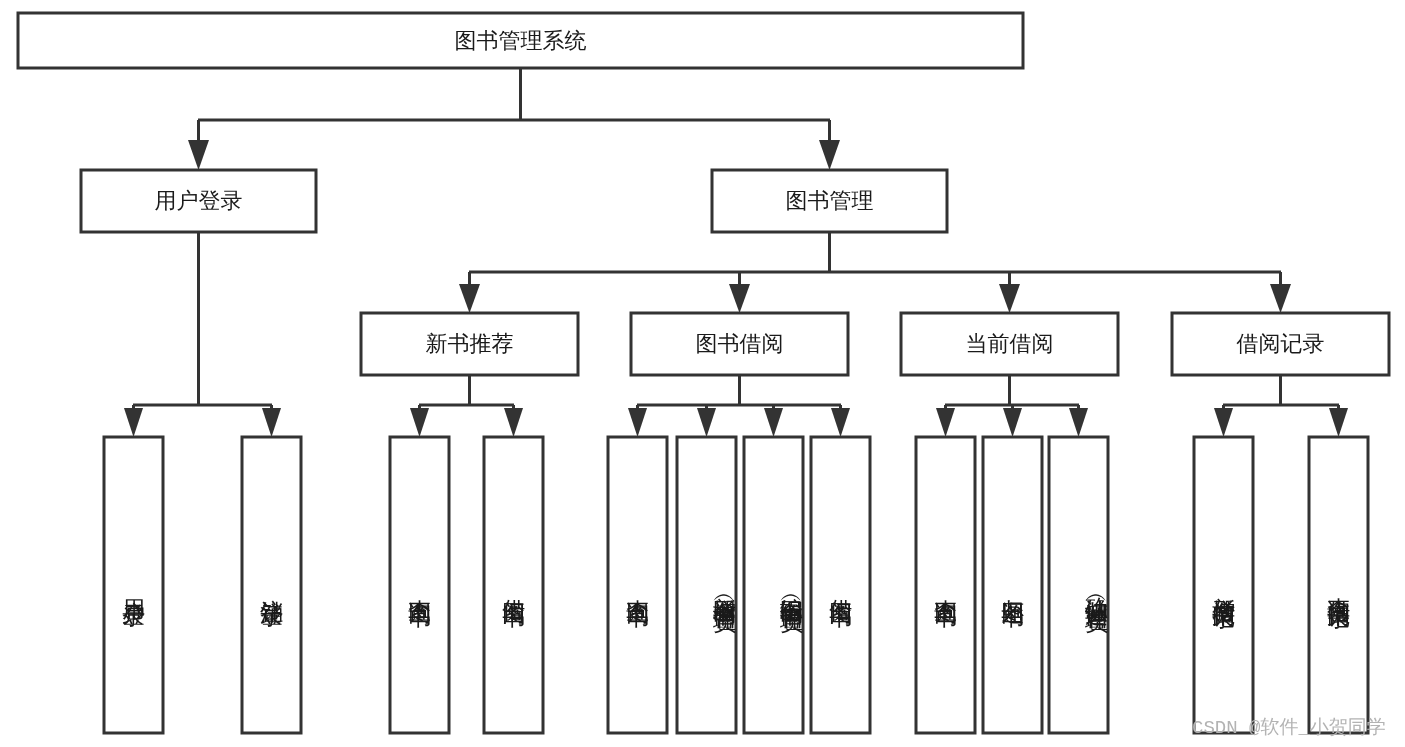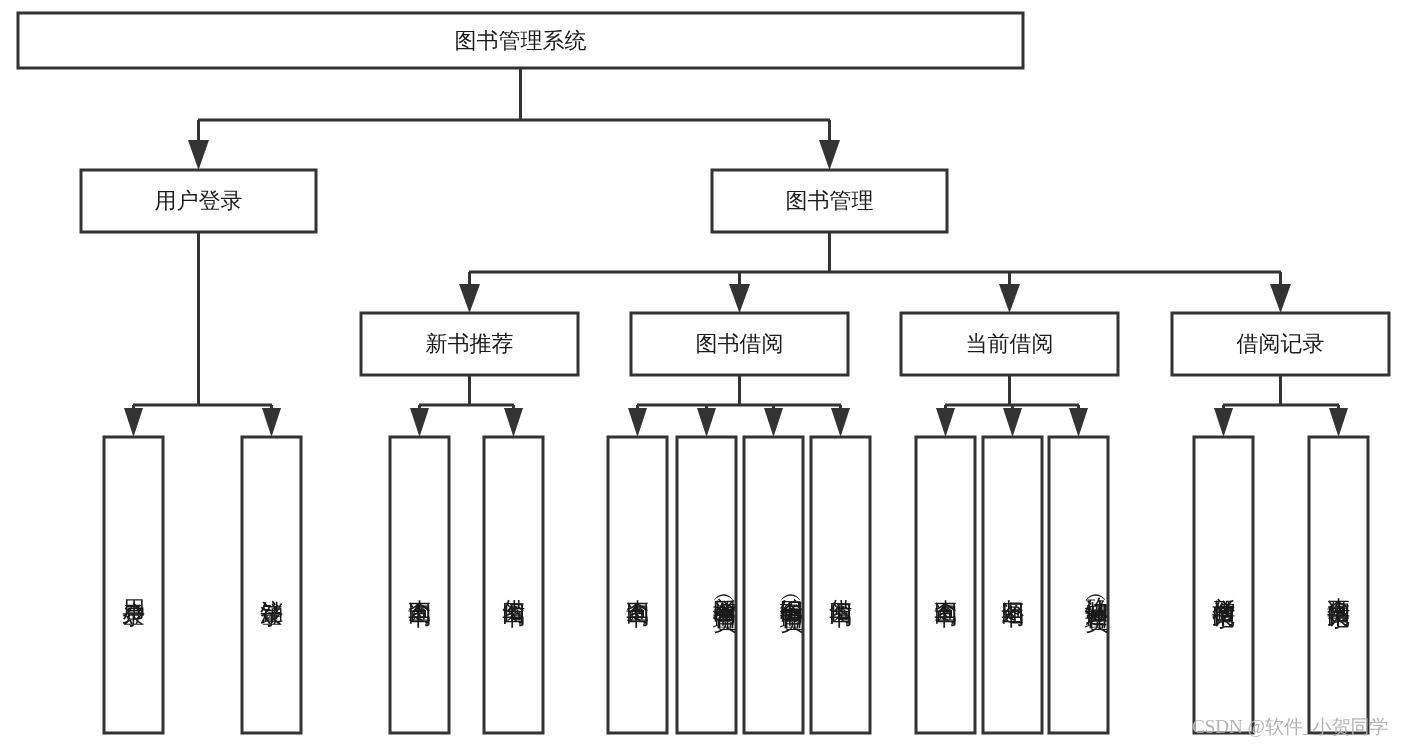--- a/index.html
+++ b/index.html
@@ -56,21 +56,21 @@
     font-size: 23px;
     line-height: 1.02;
     color: #1a1a1a;
     letter-spacing: 2px;
     white-space: nowrap;
     text-align: center;
     pointer-events: none;
   }
   .watermark {
     position: absolute;
-    font-family: Liberation Serif, serif;
+    font-family: Liberation Mono, monospace;
     font-size: 19px;
     color: #b3b3b3;
     white-space: nowrap;
   }
 </style>
 </head>
 <body>
 
 <div id="diagram-root">
 

